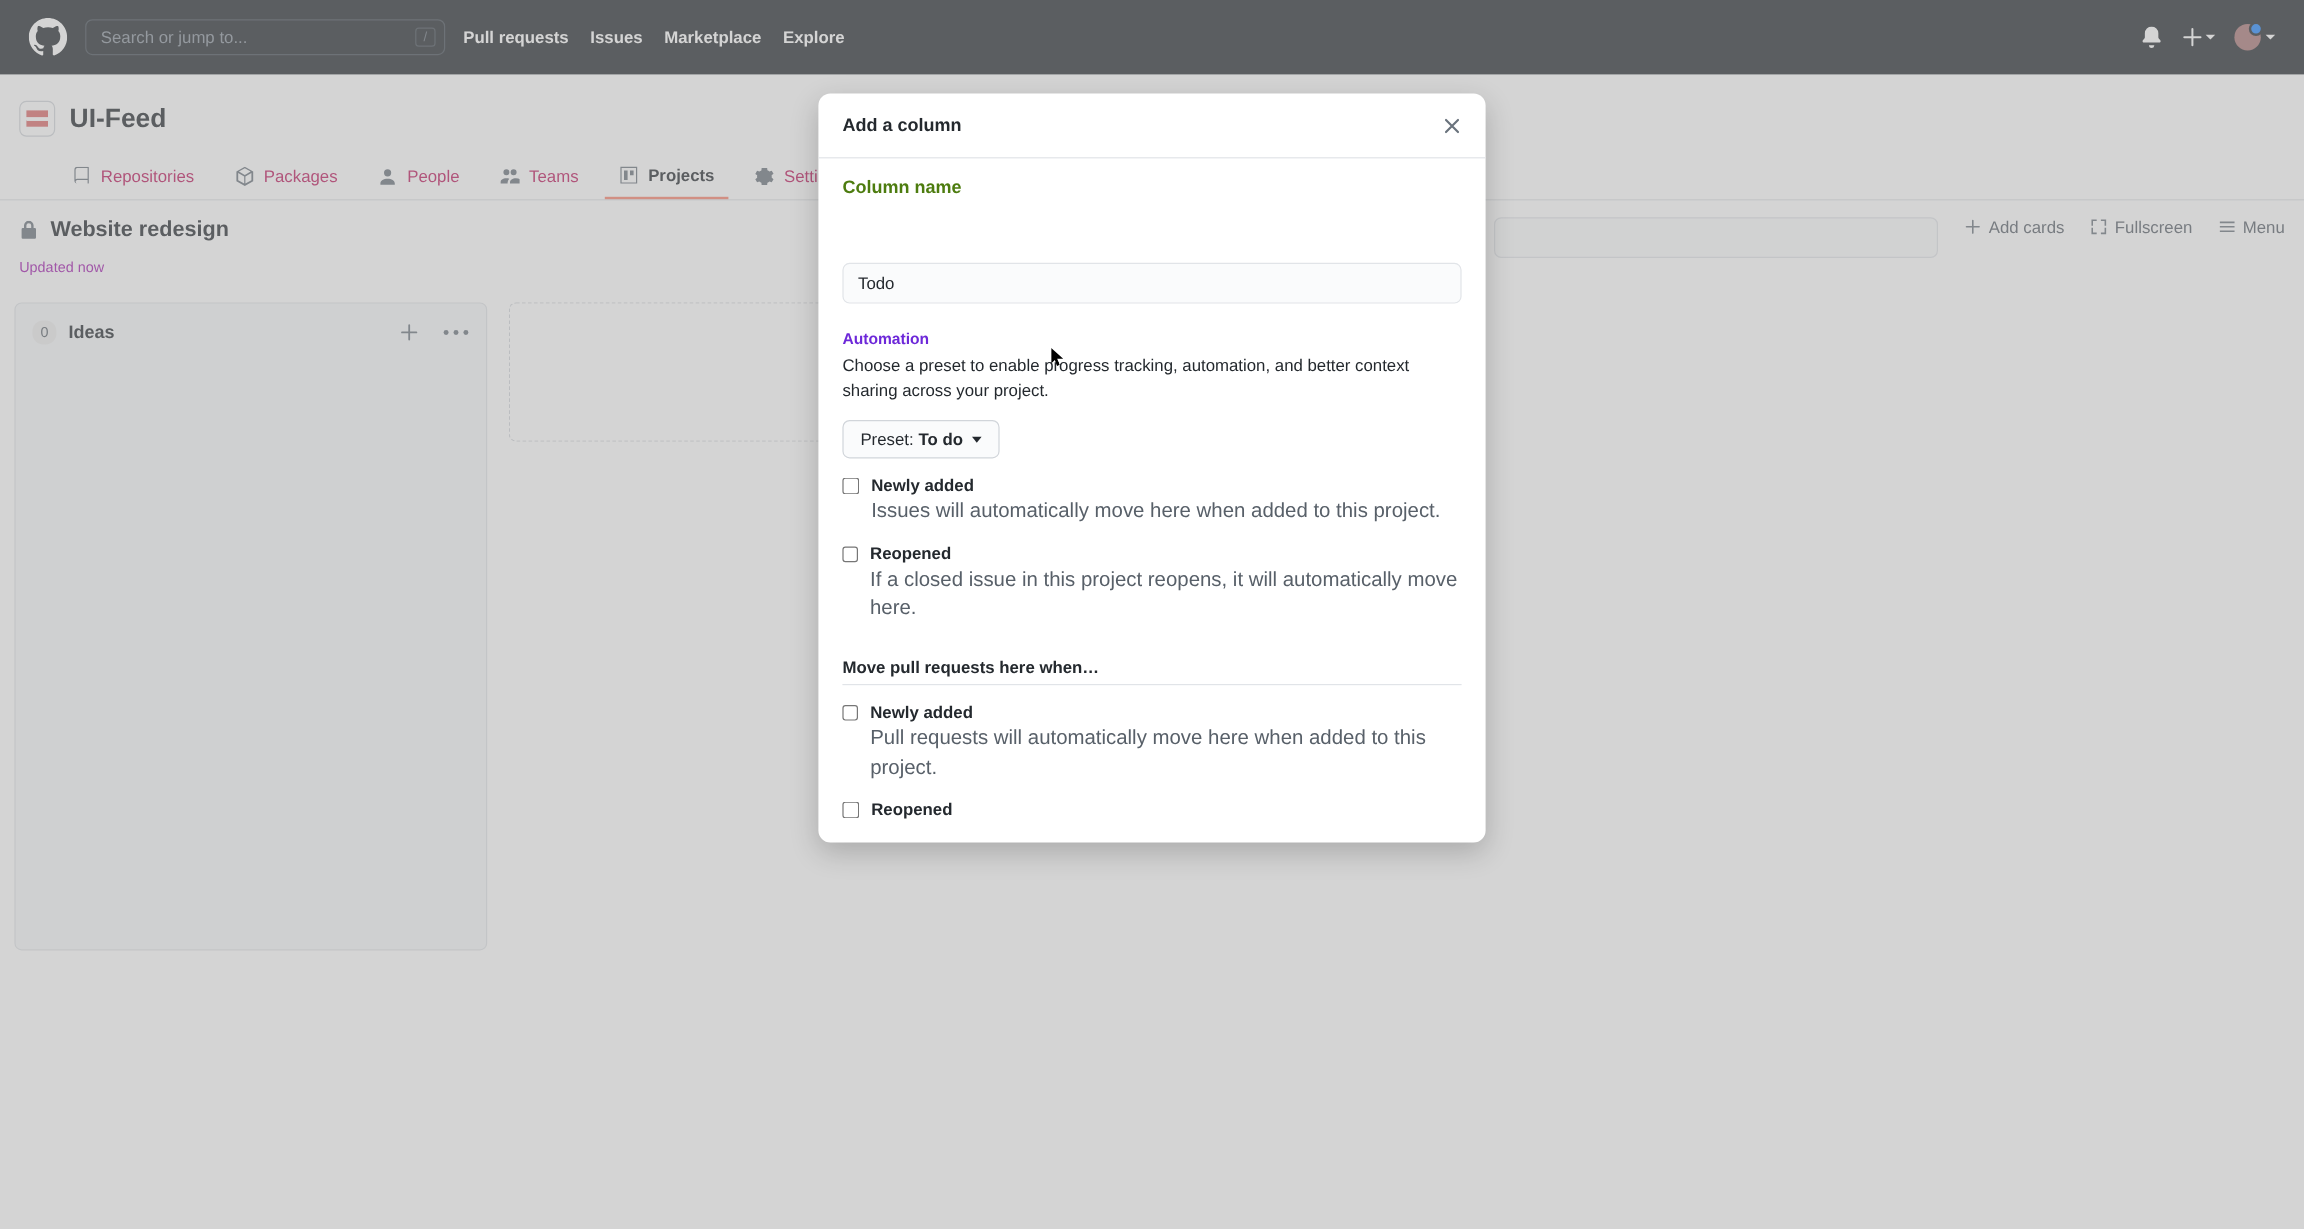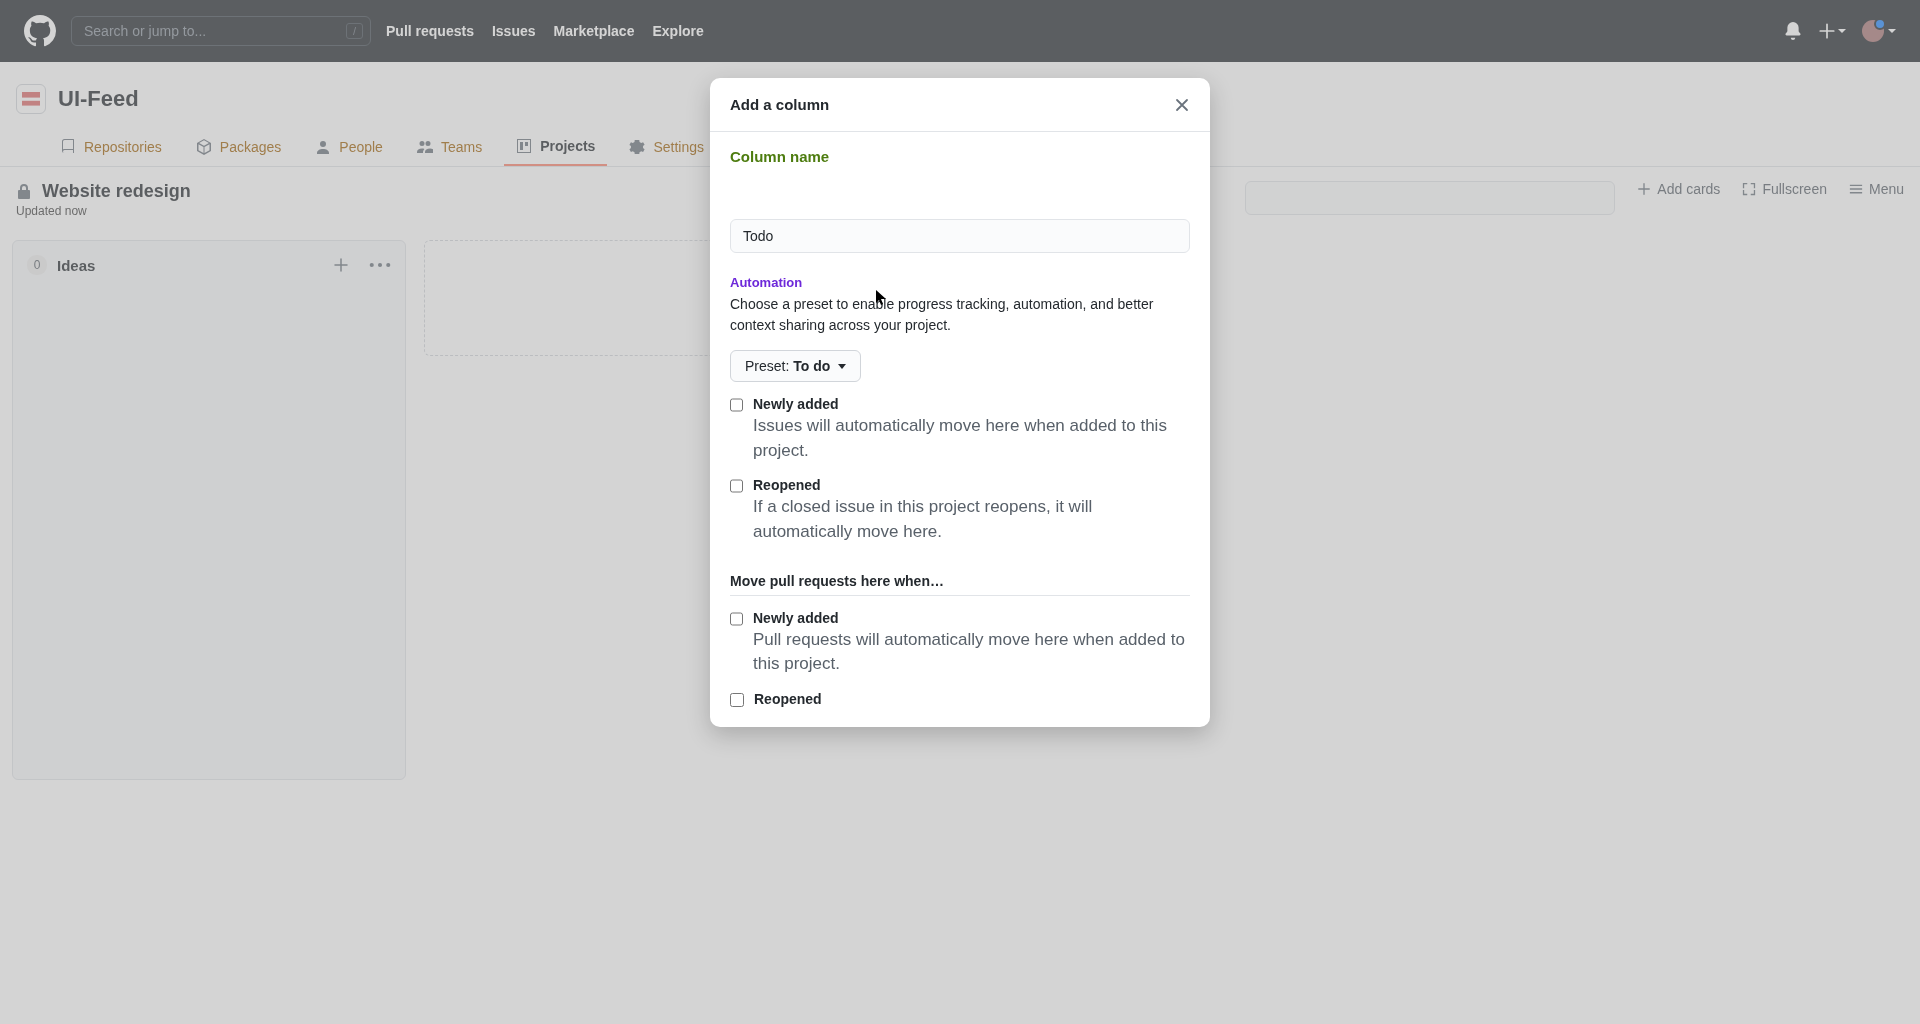--- a/index.html
+++ b/index.html
@@ -85,34 +85,34 @@
 .org-name { font-size: 22px; font-weight: 600; color:#24292e; }
 
 
 .tabs-row {
   display:flex; gap: 10px; padding: 14px 16px 0 48px;
   border-bottom: 1px solid #e1e4e8;
 }
 .tab-item {
   display:flex; align-items:center; gap:8px;
   padding: 10px 12px;
-  font-size: 14px; color:#a16207; cursor:pointer;
+  font-size: 14px; color:#be185d; cursor:pointer;
 }
 .tab-item svg { width:16px; height:16px; fill:#6a737d; }
 .tab-item.active { border-bottom: 2px solid #f9826c; font-weight:600; color:#24292e; }
 
 
 .project-bar {
   display:flex; align-items:flex-start; padding: 14px 16px 6px 16px;
 }
 .project-left {}
 .project-title-row { display:flex; align-items:center; gap:10px; }
 .project-title-row svg { width:16px; height:16px; fill:#6a737d; }
 .project-title { font-size:18px; font-weight:600; color:#24292e; }
-.project-updated { font-size:12px; color:#404040; margin-top:2px; margin-left:0; }
+.project-updated { font-size:12px; color:#a21caf; margin-top:14px; margin-left:0; }
 .project-spacer { flex:1; }
 .filter-input {
   width: 370px; height: 34px; border:1px solid #e1e4e8; border-radius:6px;
   padding: 0 10px; font-size:14px; color:#24292e; background:#fafbfc;
 }
 .project-actions { display:flex; gap:22px; margin-left:22px; }
 .proj-act { display:flex; align-items:center; gap:6px; font-size:14px; color:#586069; cursor:pointer; }
 .proj-act svg { width:14px; height:14px; fill:#6a737d; }
 
 
@@ -140,21 +140,21 @@
 
 
 .overlay {
   position:absolute; inset:0;
   background: rgba(160,160,160,0.45);
 }
 
 
 .modal {
   position:absolute; top: 78px; left: 50%; transform:translateX(-50%);
-  width: 500px; max-height: 655px;
+  width: 556px; max-height: 655px;
   background:#fff; border-radius:10px;
   box-shadow: 0 8px 24px rgba(0,0,0,0.2);
   display:flex; flex-direction:column;
   overflow:hidden;
 }
 .modal-header {
   display:flex; align-items:center; justify-content:space-between;
   padding: 18px 20px; border-bottom:1px solid #e1e4e8;
 }
 .modal-title { font-size:15px; font-weight:600; color:#24292e; }

